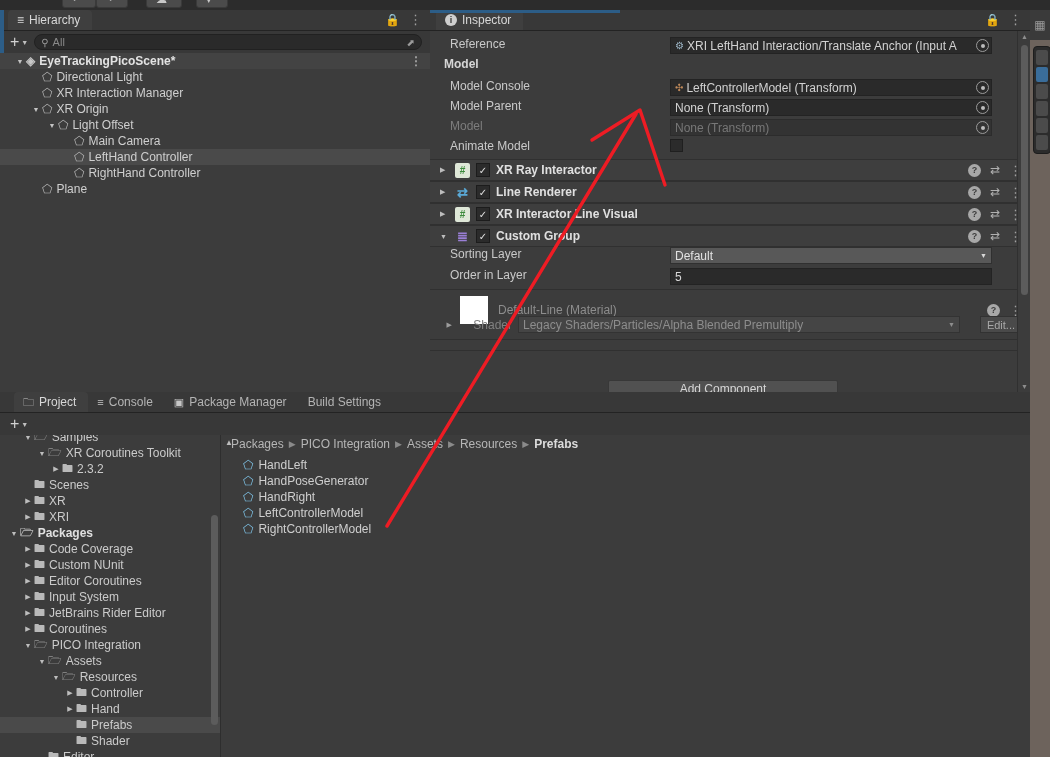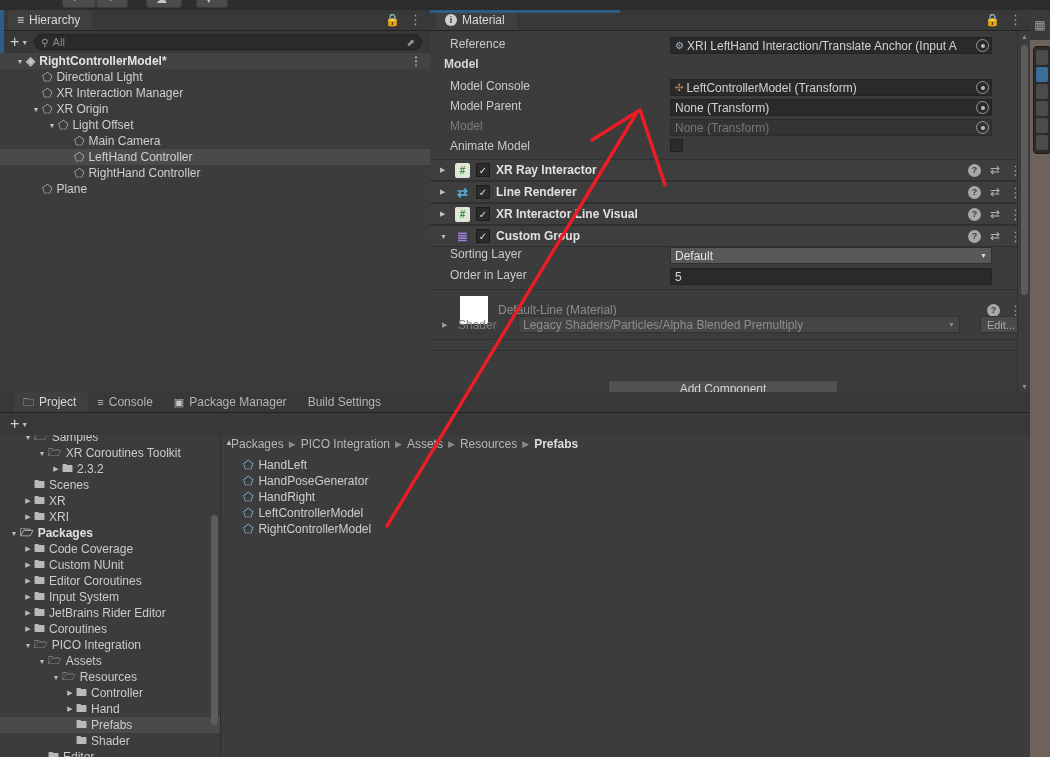--- a/index.html
+++ b/index.html
@@ -126,21 +126,21 @@
     flex: 1; height: 17px; background: #585858; border: 1px solid #303030;
     display: flex; align-items: center; padding: 0 4px;
     font-size: 12px; color: #e2e2e2;
   }
   .dropfield .arr { margin-left: auto; font-size: 7px; color: #d8d8d8; }
   .numfield {
     flex: 1; height: 17px; background: #2a2a2a; border: 1px solid #232323;
     display: flex; align-items: center; padding: 0 4px;
     font-size: 12px; color: #d8d8d8;
   }
-  .mat-block { padding: 8px 8px 6px 8px; border-top: 1px solid #303030; }
+  .mat-block { padding: 8px 8px 6px 8px; border-top: 1px solid #303030; text-align: right; }
   .mat-row1 { display: flex; align-items: center; gap: 10px; height: 24px; }
   .mat-swatch { width: 28px; height: 28px; background: #ffffff; margin-left: 22px; }
   .mat-name { color: #8d8d8d; font-size: 12px; }
   .mat-row2 { display: flex; align-items: center; gap: 6px; margin-top: 2px; }
   .mat-foldout { width: 14px; font-size: 7px; color: #9d9d9d; padding-left: 4px; }
   .shader-lbl { width: 54px; color: #808080; font-size: 12px; }
   .shader-drop {
     flex: 1; height: 17px; background: #454545; border: 1px solid #333;
     display: flex; align-items: center; padding: 0 4px;
     font-size: 12px; color: #8d8d8d;
@@ -255,21 +255,21 @@
         <span class="search-glyph">⚲</span>
         <span>All</span>
         <span style="margin-left:auto;font-size:10px;color:#9b9b9b;">⬈</span>
       </div>
     </div>
     <div class="hier-body" id="hier-rows">
         <div class="hrow scene">
           <span style="width:14px"></span>
           <span class="disc">▼</span>
           <span class="cube-ico" style="color:#c8c8c8;font-size:12px;">◈</span>
-          <span>RightControllerModel*</span>
+          <span>EyeTrackingPicoScene*</span>
           <span class="row-kebab">⋮</span>
         </div>
         <div class="hrow">
           <span style="width:30px"></span>
           <span class="disc"></span>
           <span class="cube-ico" style="color:#b8b8b8;font-size:12px;">⬠</span>
           <span>Directional Light</span>
         </div>
         <div class="hrow">
           <span style="width:30px"></span>
@@ -315,21 +315,21 @@
         </div>
       </div>
   </div>
 
   <div class="panel" id="inspector">
     <div style="position:absolute;left:0;top:0;width:190px;height:3px;background:#2c5d87;z-index:3;"></div>
     <div class="tabstrip">
       <div style="width:6px;"></div>
       <div class="tab active">
         <span class="ico" style="display:inline-flex;width:12px;height:12px;border-radius:50%;background:#cfcfcf;color:#383838;font-size:9px;font-weight:bold;align-items:center;justify-content:center;">i</span>
-        <span>Material</span>
+        <span>Inspector</span>
       </div>
       <div class="tabstrip-right">
         <span class="lock">🔒</span>
         <span class="kebab">⋮</span>
       </div>
     </div>
 
     <div class="insp-body">
 
       <div class="prop-row" style="margin-top:6px;">

